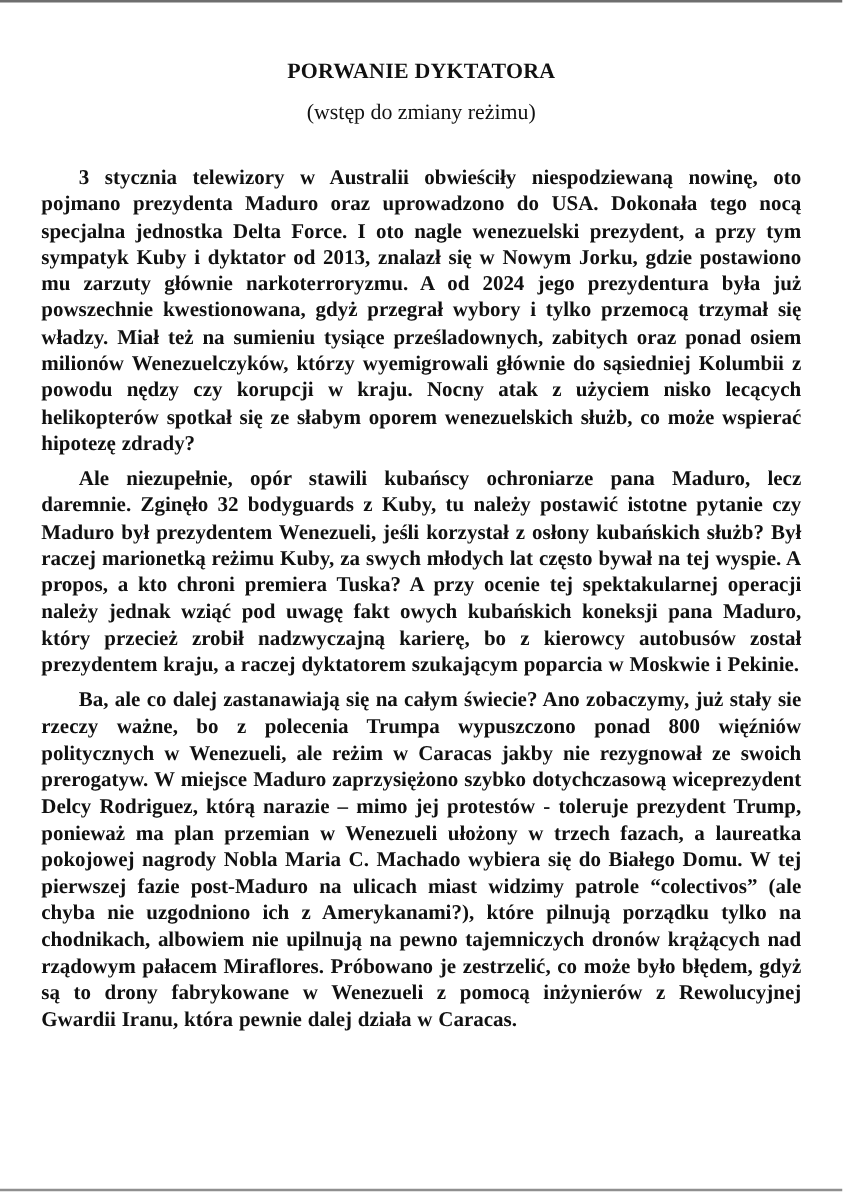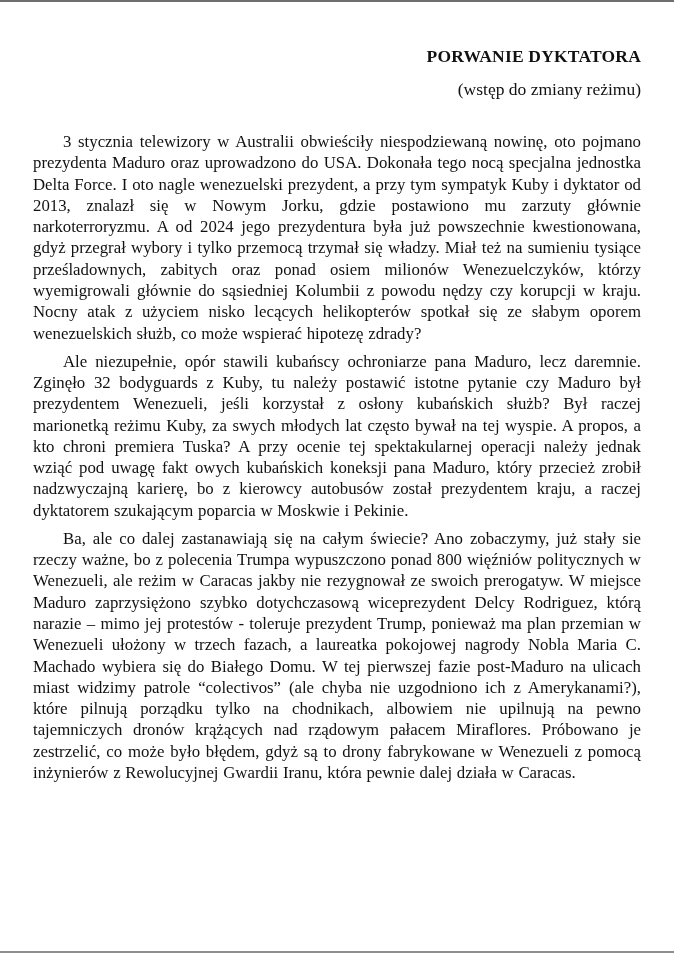--- a/index.html
+++ b/index.html
@@ -31,33 +31,34 @@
     position: absolute;
     top: 0; left: 0;
     width: 674px;
     height: 950px;
     padding: 0 33px;
     box-sizing: border-box;
     background: transparent;
   }
   .doc-title {
     margin: 46px 0 0 0;
-    text-align: right;
+    text-align: center;
     font-size: 17.5px;
     font-weight: bold;
     letter-spacing: 0.2px;
   }
   .doc-subtitle {
     margin: 12px 0 0 0;
-    text-align: right;
+    text-align: center;
     font-size: 17.5px;
     font-weight: normal;
   }
   .body-text {
     margin-top: 31px;
+    font-weight: bold;
   }
   .body-text p {
     margin: 0 0 6.7px 0;
     font-size: 16.8px;
     line-height: 21.3px;
     text-align: justify;
     text-indent: 30px;
     word-spacing: 0.5px;
   }
 </style>

